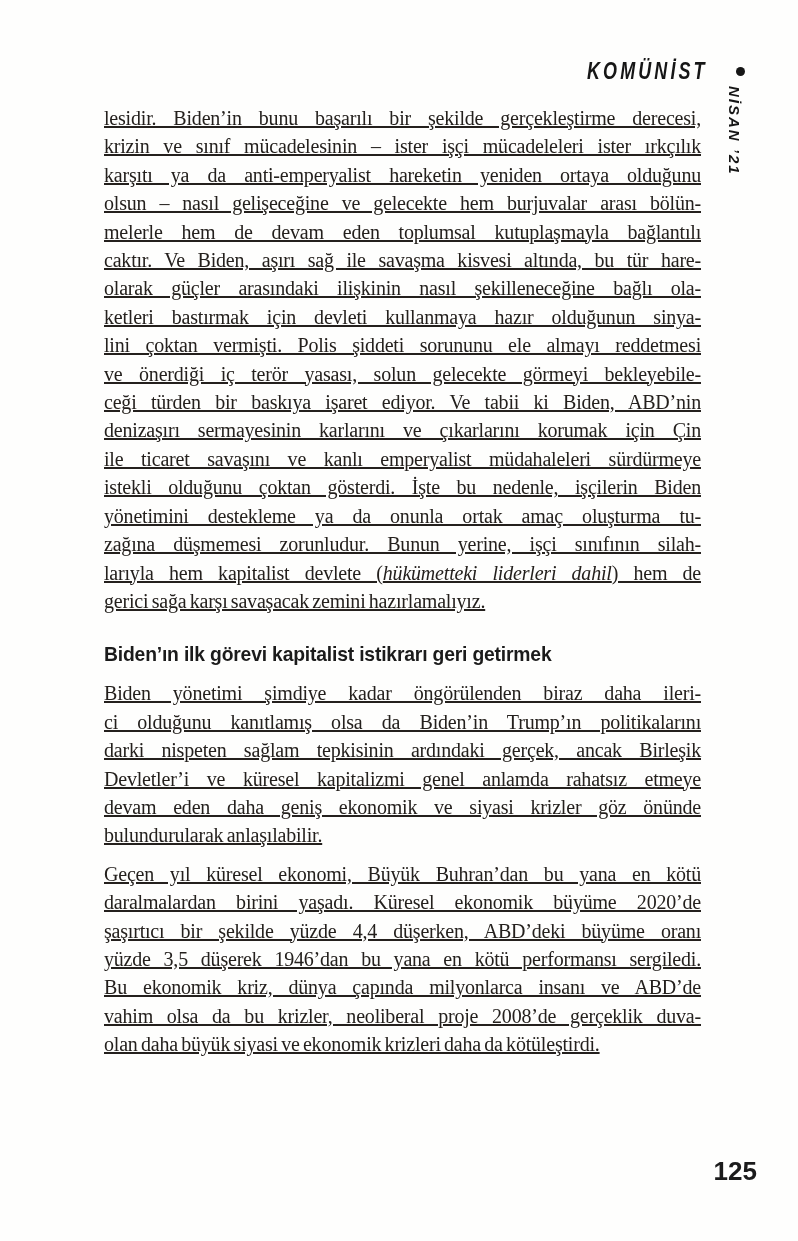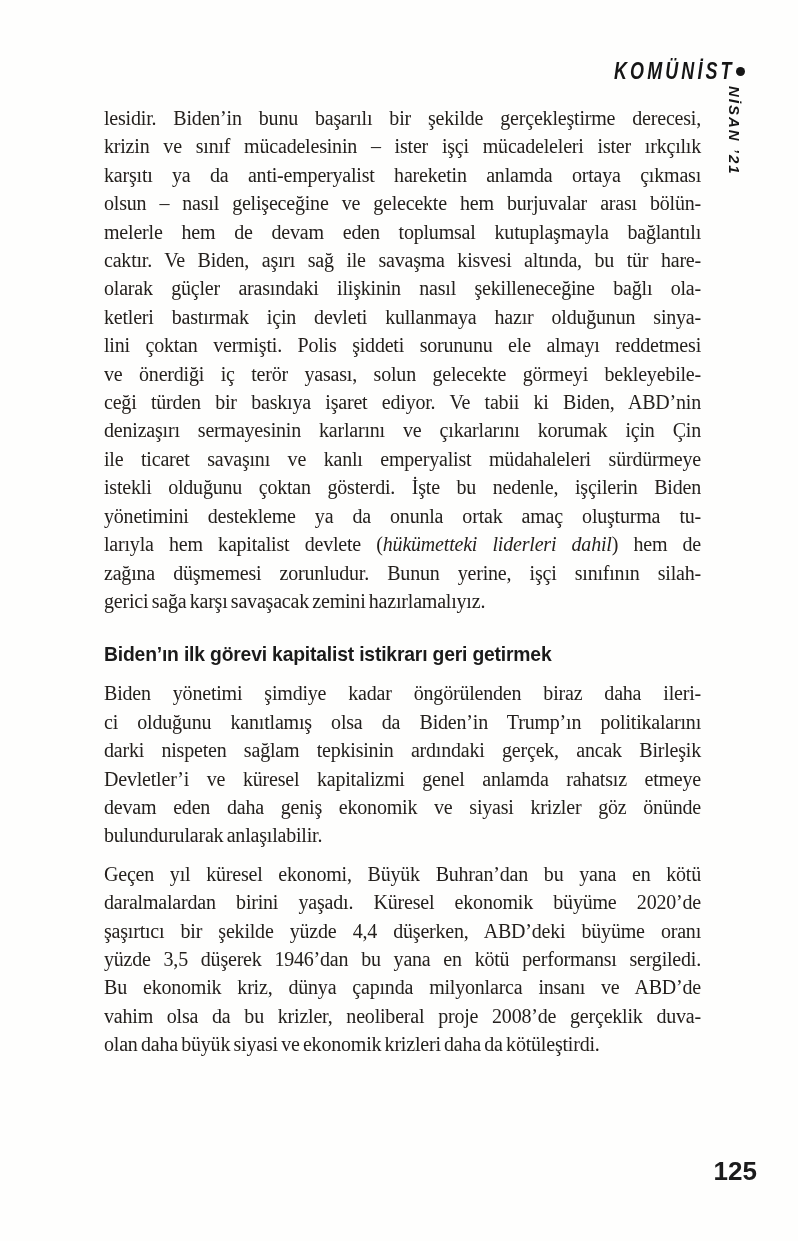--- a/index.html
+++ b/index.html
@@ -8,21 +8,21 @@
     width:798px; height:1241px;
     margin:0 auto;
     background:#fefefd;
     font-family:"Liberation Serif", serif;
     overflow:hidden;
   }
 
   
   .masthead {
     position:absolute; top:58px; right:53px;
-    display:flex; align-items:center; gap:1px;
+    display:flex; align-items:center; gap:28px;
   }
   .masthead-title {
     font-family:"Liberation Sans", sans-serif;
     font-weight:bold; font-style:italic;
     font-size:23px; letter-spacing:4px;
     color:#161616; white-space:nowrap;
     transform:scaleX(0.78); transform-origin:right center;
   }
   .masthead-dot {
     width:9px; height:9px; border-radius:50%;
@@ -41,21 +41,21 @@
 
   
   .article {
     position:absolute; left:104px; top:104px; width:597px;
     color:#24201d;
   }
   .para { margin:0 0 10px 0; }
   .line {
     font-size:20px; line-height:28.4px;
     letter-spacing:-0.2px; word-spacing:-1.5px;
-    text-align:justify; text-align-last:justify;
+    text-align:justify; text-align-last:justify;text-decoration:underline;
   }
   .line.last { text-align-last:left; }
   .it { font-style:italic; }
 
   .heading {
     font-family:"Liberation Sans", sans-serif;
     font-weight:700; font-size:21px; line-height:30px;
     letter-spacing:-0.2px; color:#1b1b1b;
     margin:24px 0 10px 0;
     transform:scaleX(0.92); transform-origin:left center;
@@ -77,35 +77,35 @@
     <span class="masthead-title">KOMÜNİST</span>
     <span class="masthead-dot"></span>
   </div>
 
   <div class="issue-label">NİSAN ’21</div>
 
   <div class="article">
       <div class="para">
         <div class="line"><span>lesidir. Biden’in bunu başarılı bir şekilde gerçekleştirme derecesi,</span></div>
         <div class="line"><span>krizin ve sınıf mücadelesinin – ister işçi mücadeleleri ister ırkçılık</span></div>
-        <div class="line"><span>karşıtı ya da anti-emperyalist hareketin anlamda ortaya çıkması</span></div>
+        <div class="line"><span>karşıtı ya da anti-emperyalist hareketin yeniden ortaya olduğunu</span></div>
         <div class="line"><span>olsun – nasıl gelişeceğine ve gelecekte hem burjuvalar arası bölün-</span></div>
         <div class="line"><span>melerle hem de devam eden toplumsal kutuplaşmayla bağlantılı</span></div>
         <div class="line"><span>caktır. Ve Biden, aşırı sağ ile savaşma kisvesi altında, bu tür hare-</span></div>
         <div class="line"><span>olarak güçler arasındaki ilişkinin nasıl şekilleneceğine bağlı ola-</span></div>
         <div class="line"><span>ketleri bastırmak için devleti kullanmaya hazır olduğunun sinya-</span></div>
         <div class="line"><span>lini çoktan vermişti. Polis şiddeti sorununu ele almayı reddetmesi</span></div>
         <div class="line"><span>ve önerdiği iç terör yasası, solun gelecekte görmeyi bekleyebile-</span></div>
         <div class="line"><span>ceği türden bir baskıya işaret ediyor. Ve tabii ki Biden, ABD’nin</span></div>
         <div class="line"><span>denizaşırı sermayesinin karlarını ve çıkarlarını korumak için Çin</span></div>
         <div class="line"><span>ile ticaret savaşını ve kanlı emperyalist müdahaleleri sürdürmeye</span></div>
         <div class="line"><span>istekli olduğunu çoktan gösterdi. İşte bu nedenle, işçilerin Biden</span></div>
         <div class="line"><span>yönetimini destekleme ya da onunla ortak amaç oluşturma tu-</span></div>
+        <div class="line"><span>zağına düşmemesi zorunludur. Bunun yerine, işçi sınıfının silah-</span></div>
         <div class="line"><span>larıyla hem kapitalist devlete (</span><span class="it">hükümetteki liderleri dahil</span><span>) hem de</span></div>
-        <div class="line"><span>zağına düşmemesi zorunludur. Bunun yerine, işçi sınıfının silah-</span></div>
         <div class="line last"><span>gerici sağa karşı savaşacak zemini hazırlamalıyız.</span></div>
       </div>
       <h2 class="heading">Biden’ın ilk görevi kapitalist istikrarı geri getirmek</h2>
       <div class="para">
         <div class="line"><span>Biden yönetimi şimdiye kadar öngörülenden biraz daha ileri-</span></div>
         <div class="line"><span>ci olduğunu kanıtlamış olsa da Biden’in Trump’ın politikalarını</span></div>
         <div class="line"><span>darki nispeten sağlam tepkisinin ardındaki gerçek, ancak Birleşik</span></div>
         <div class="line"><span>Devletler’i ve küresel kapitalizmi genel anlamda rahatsız etmeye</span></div>
         <div class="line"><span>devam eden daha geniş ekonomik ve siyasi krizler göz önünde</span></div>
         <div class="line last"><span>bulundurularak anlaşılabilir.</span></div>

